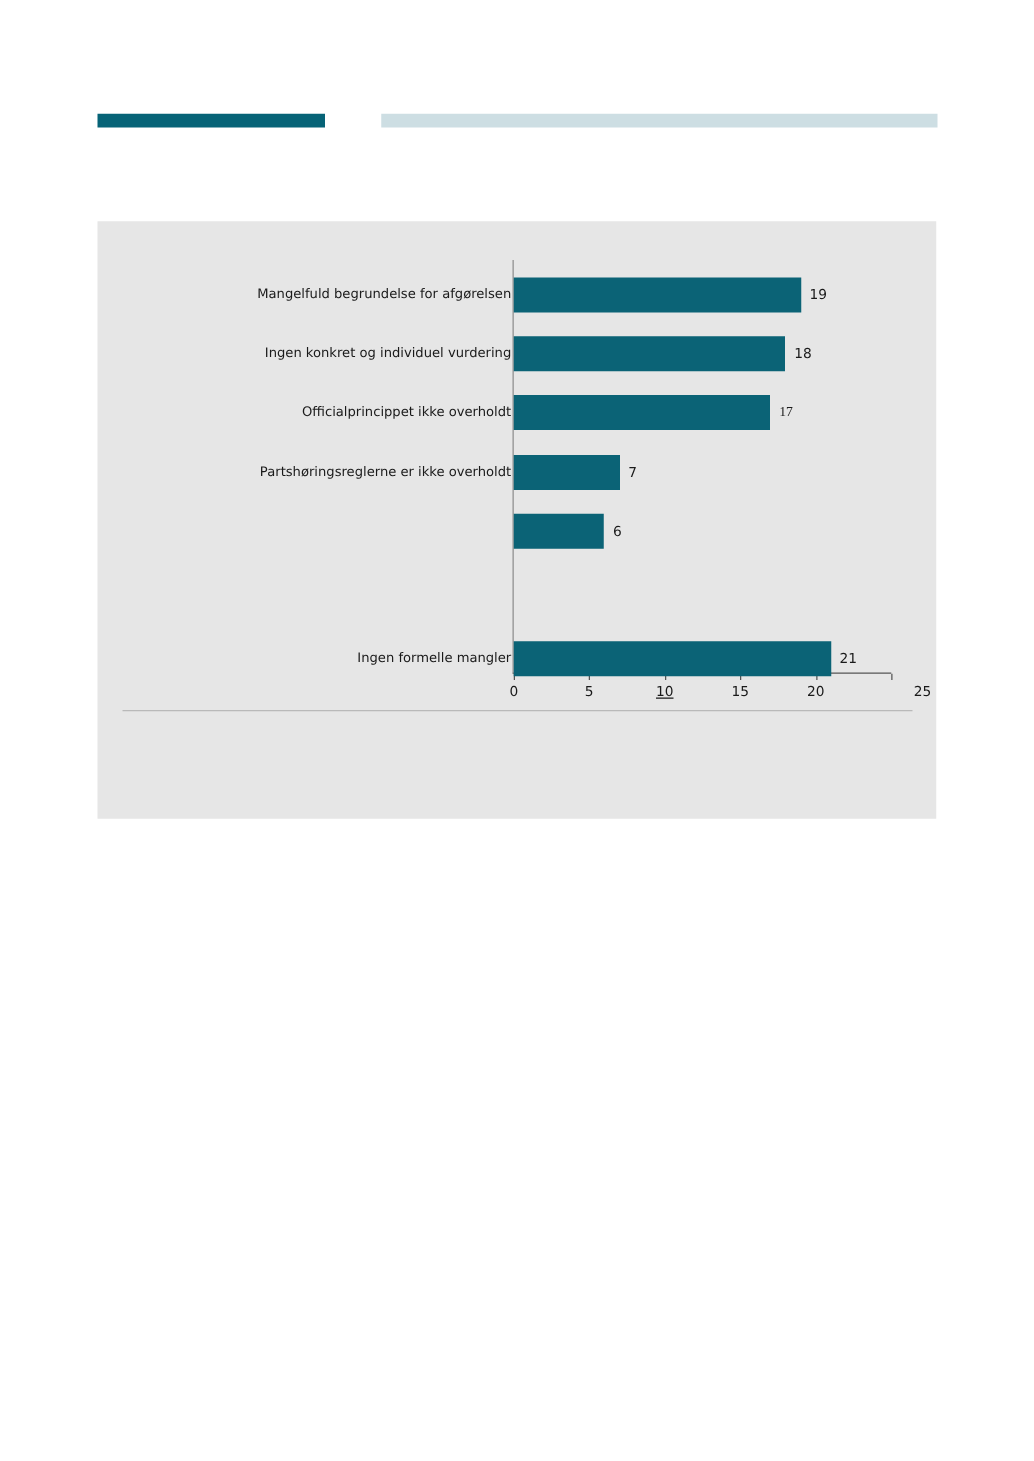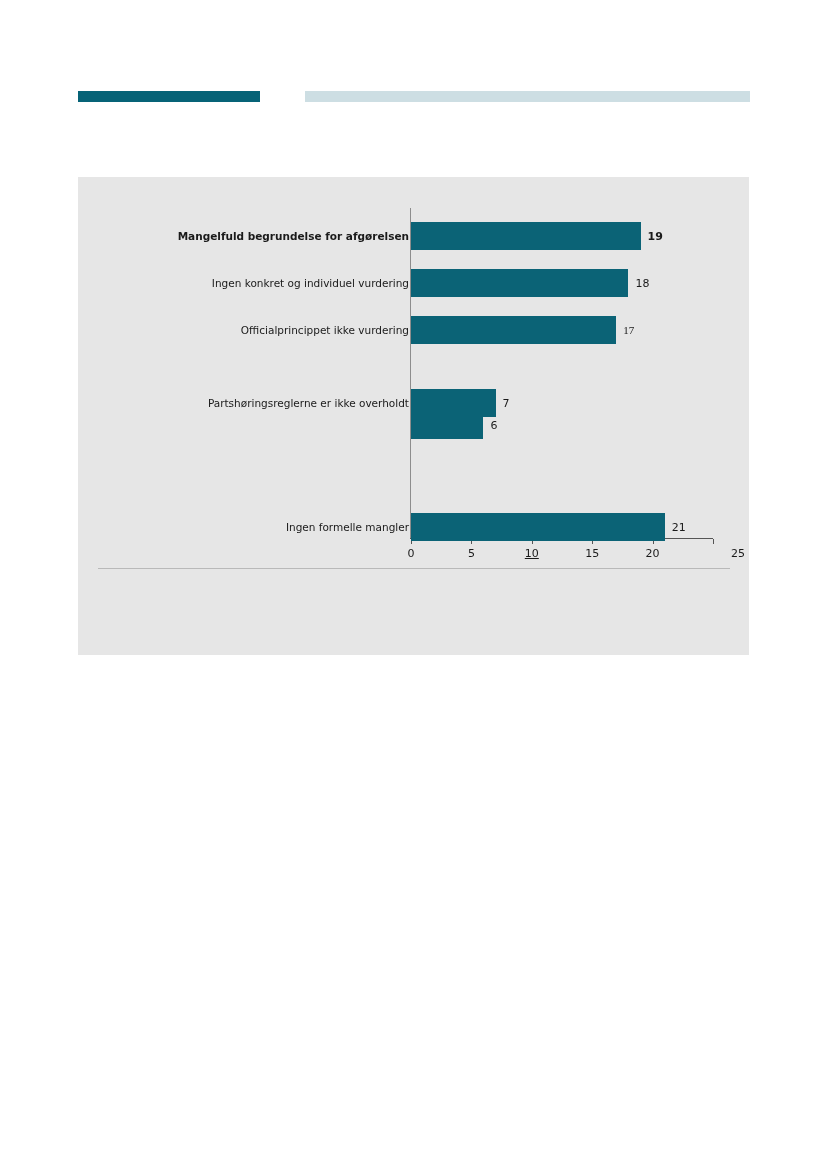--- a/index.html
+++ b/index.html
@@ -143,36 +143,36 @@
       <div class="tick" style="left: 393.4px;"></div>
       <div class="tick-label" style="left: 393.4px;">5</div>
       <div class="tick" style="left: 453.8px;"></div>
       <div class="tick-label" style="left: 453.8px; text-decoration: underline;">10</div>
       <div class="tick" style="left: 514.2px;"></div>
       <div class="tick-label" style="left: 514.2px;">15</div>
       <div class="tick" style="left: 574.6px;"></div>
       <div class="tick-label" style="left: 574.6px;">20</div>
       <div class="tick" style="left: 635px;"></div>
       <div class="tick-label" style="left: 660px;">25</div>
-      <div class="bar-row" style="top: 45px; font-weight: bold;">
+      <div class="bar-row" style="top: 45px;">
         <div class="cat-label">Mangelfuld begrundelse for afgørelsen</div>
         <div class="bar" style="width: 229.52px; background: rgb(11, 99, 118);"></div>
         <div class="bar-value" style="left: 569.52px;">19</div>
       </div>
       <div class="bar-row" style="top: 92.2px;">
         <div class="cat-label">Ingen konkret og individuel vurdering</div>
         <div class="bar" style="width: 217.44px; background: rgb(11, 99, 118);"></div>
         <div class="bar-value" style="left: 557.44px;">18</div>
       </div>
       <div class="bar-row" style="top: 139.4px;">
-        <div class="cat-label">Officialprincippet ikke vurdering</div>
+        <div class="cat-label">Officialprincippet ikke overholdt</div>
         <div class="bar" style="width: 205.36px; background: rgb(11, 99, 118);"></div>
         <div class="bar-value" style="left: 545.36px; font-family: Liberation Serif, serif;">17</div>
       </div>
-      <div class="bar-row" style="top: 186.6px; margin-top: 25px;">
+      <div class="bar-row" style="top: 186.6px;">
         <div class="cat-label">Partshøringsreglerne er ikke overholdt</div>
         <div class="bar" style="width: 84.56px; background: rgb(11, 99, 118);"></div>
         <div class="bar-value" style="left: 424.56px;">7</div>
       </div>
       <div class="bar-row" style="top: 233.8px;">
         <div class="bar" style="width: 72.48px; background: rgb(11, 99, 118);"></div>
         <div class="bar-value" style="left: 412.48px;">6</div>
       </div>
       <div class="bar-row" style="top: 336px;">
         <div class="cat-label">Ingen formelle mangler</div>

